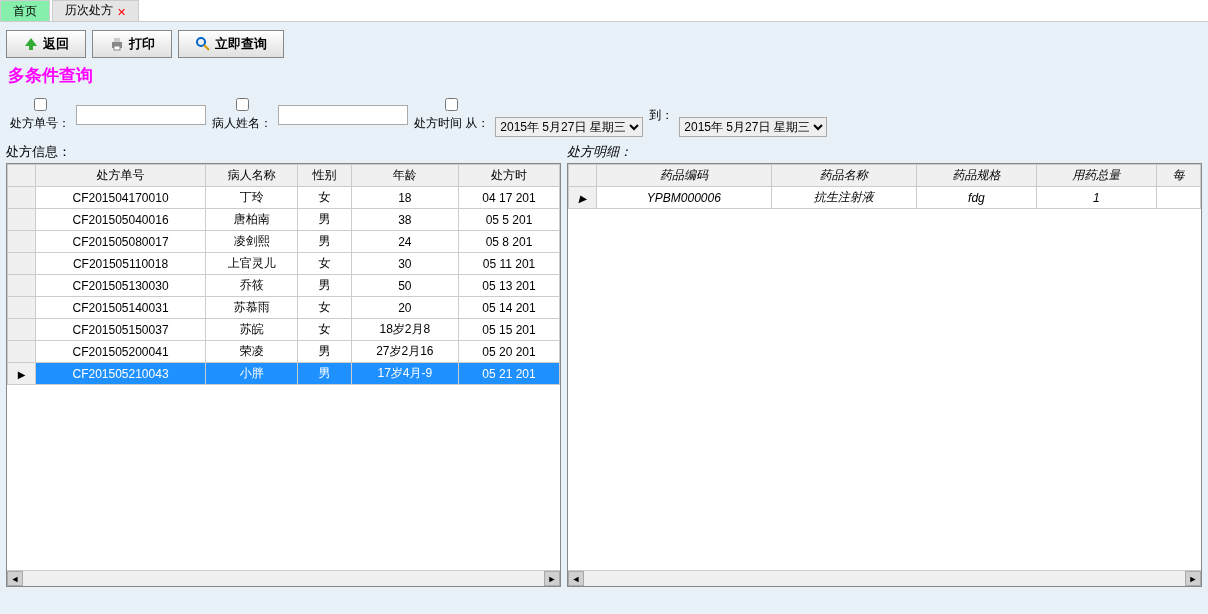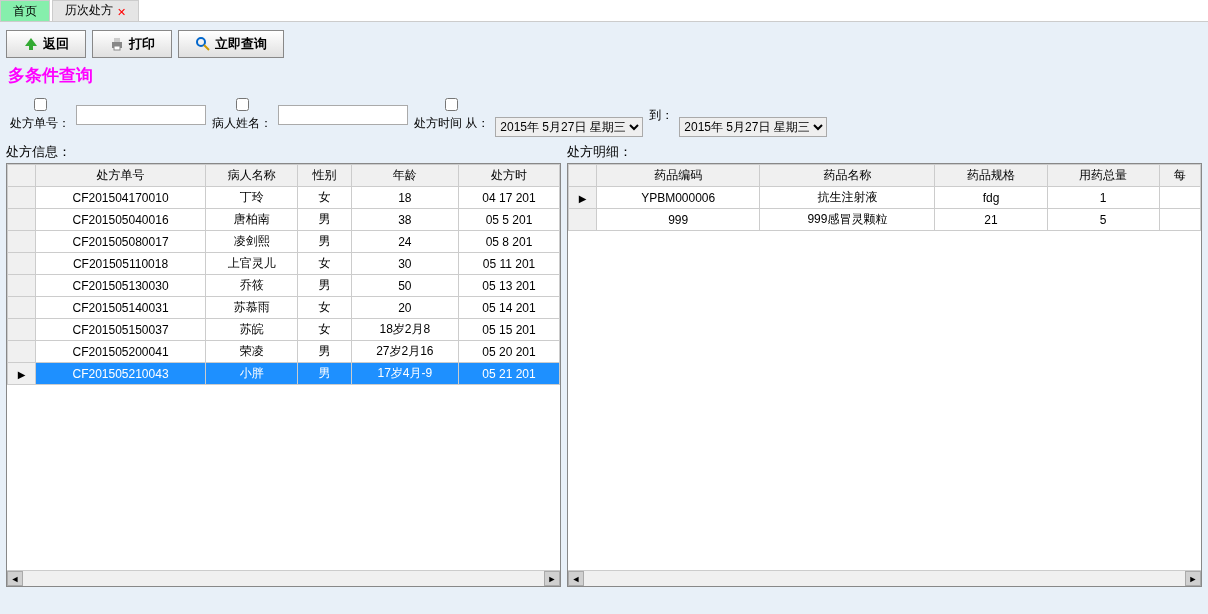--- a/index.html
+++ b/index.html
@@ -12,21 +12,21 @@
 .toolbar { display: flex; gap: 6px; padding: 4px 2px; }
 .btn { background: linear-gradient(#fff, #e0e0e0); border: 1px solid #888; padding: 4px 16px; display: flex; align-items: center; gap: 4px; cursor: pointer; font-size: 13px; font-weight: bold; }
 .btn .icon { width: 16px; height: 16px; display: inline-flex; align-items: center; justify-content: center; }
 .query-title { color: magenta; font-weight: bold; padding: 2px 4px; font-size: 17px; }
 .filter-row { display: flex; align-items: center; gap: 6px; padding: 4px 6px; }
 .filter-row label { display: flex; align-items: center; gap: 4px; flex-direction: column; }
 .filter-row input[type="text"] { width: 130px; height: 20px; border: 1px solid #aaa; }
 .filter-row select { height: 20px; border: 1px solid #aaa; font-size: 12px; margin-top: 24px; }
 .panels { display: flex; gap: 6px; padding: 0 2px; }
 .panel-left { width: 555px; }
-.panel-right { flex: 1; }
+.panel-right { flex: 1; font-style: italic; }
 .panel-label { padding: 2px 0; font-size: 13px; }
 .grid-wrap { border: 1px solid #888; background: #fff; height: 424px; overflow: auto; position: relative; }
 table { border-collapse: collapse; width: 100%; }
 th, td { border: 1px solid #ccc; padding: 2px 4px; height: 20px; text-align: center; font-weight: normal; white-space: nowrap; font-size: 12px; }
 th { background: #f0f0f0; }
 .rowhdr { width: 28px; background: #f0f0f0; }
 tr.selected td { background: #1e90ff; color: #fff; }
 tr.selected .rowhdr { background: #f0f0f0; color: #000; }
 .arrow { font-size: 10px; }
 .hscroll { height: 16px; background: #e8e8e8; border-top: 1px solid #ccc; position: absolute; bottom: 0; left: 0; right: 0; display: flex; }
@@ -213,28 +213,20 @@
             </thead>
           <tbody id="right-body">
               <tr>
                 <td class="rowhdr"><span class="arrow">▶</span></td>
     <td>YPBM000006</td>
                 <td>抗生注射液</td>
                 <td>fdg</td>
                 <td>1</td>
                 <td></td>
               </tr>
-              <tr>
-                <td class="rowhdr"></td>
-    <td>999</td>
-                <td>999感冒灵颗粒</td>
-                <td>21</td>
-                <td>5</td>
-                <td></td>
-              </tr>
             </tbody>
         </table>
         <div class="hscroll">
           <div class="sbtn">◄</div>
           <div class="track"></div>
           <div class="sbtn">►</div>
         </div>
       </div>
     </div>
   </div>

